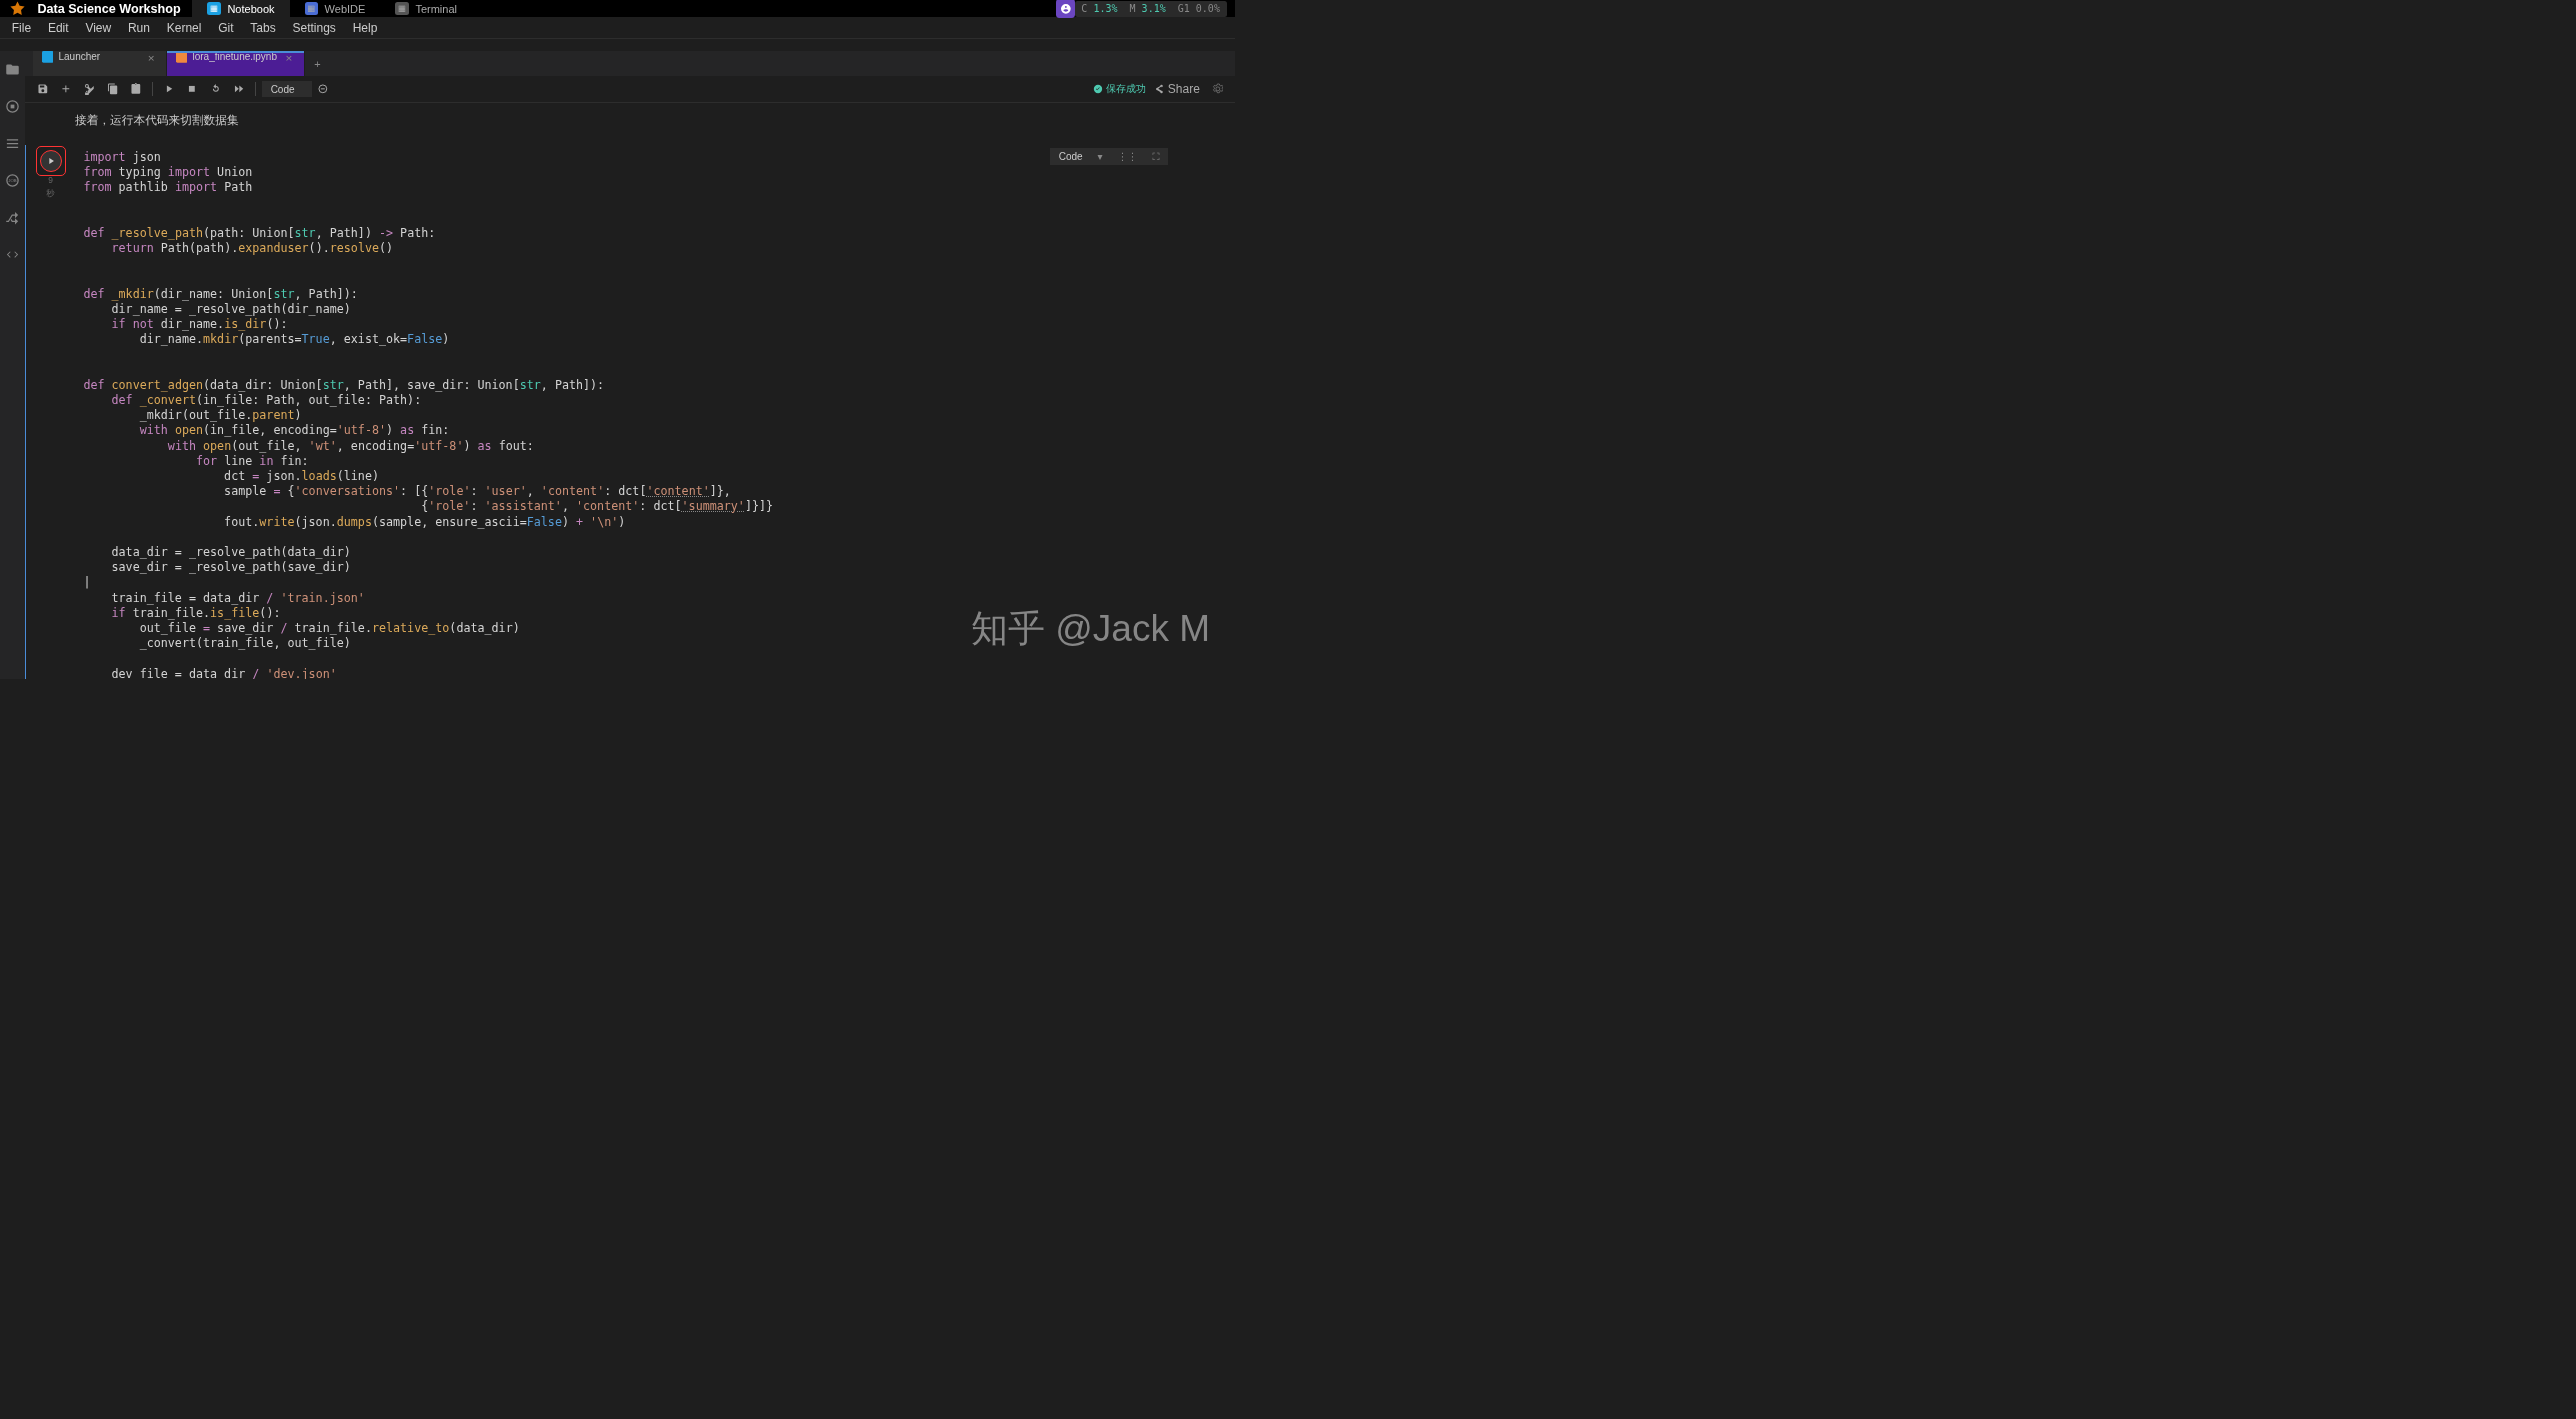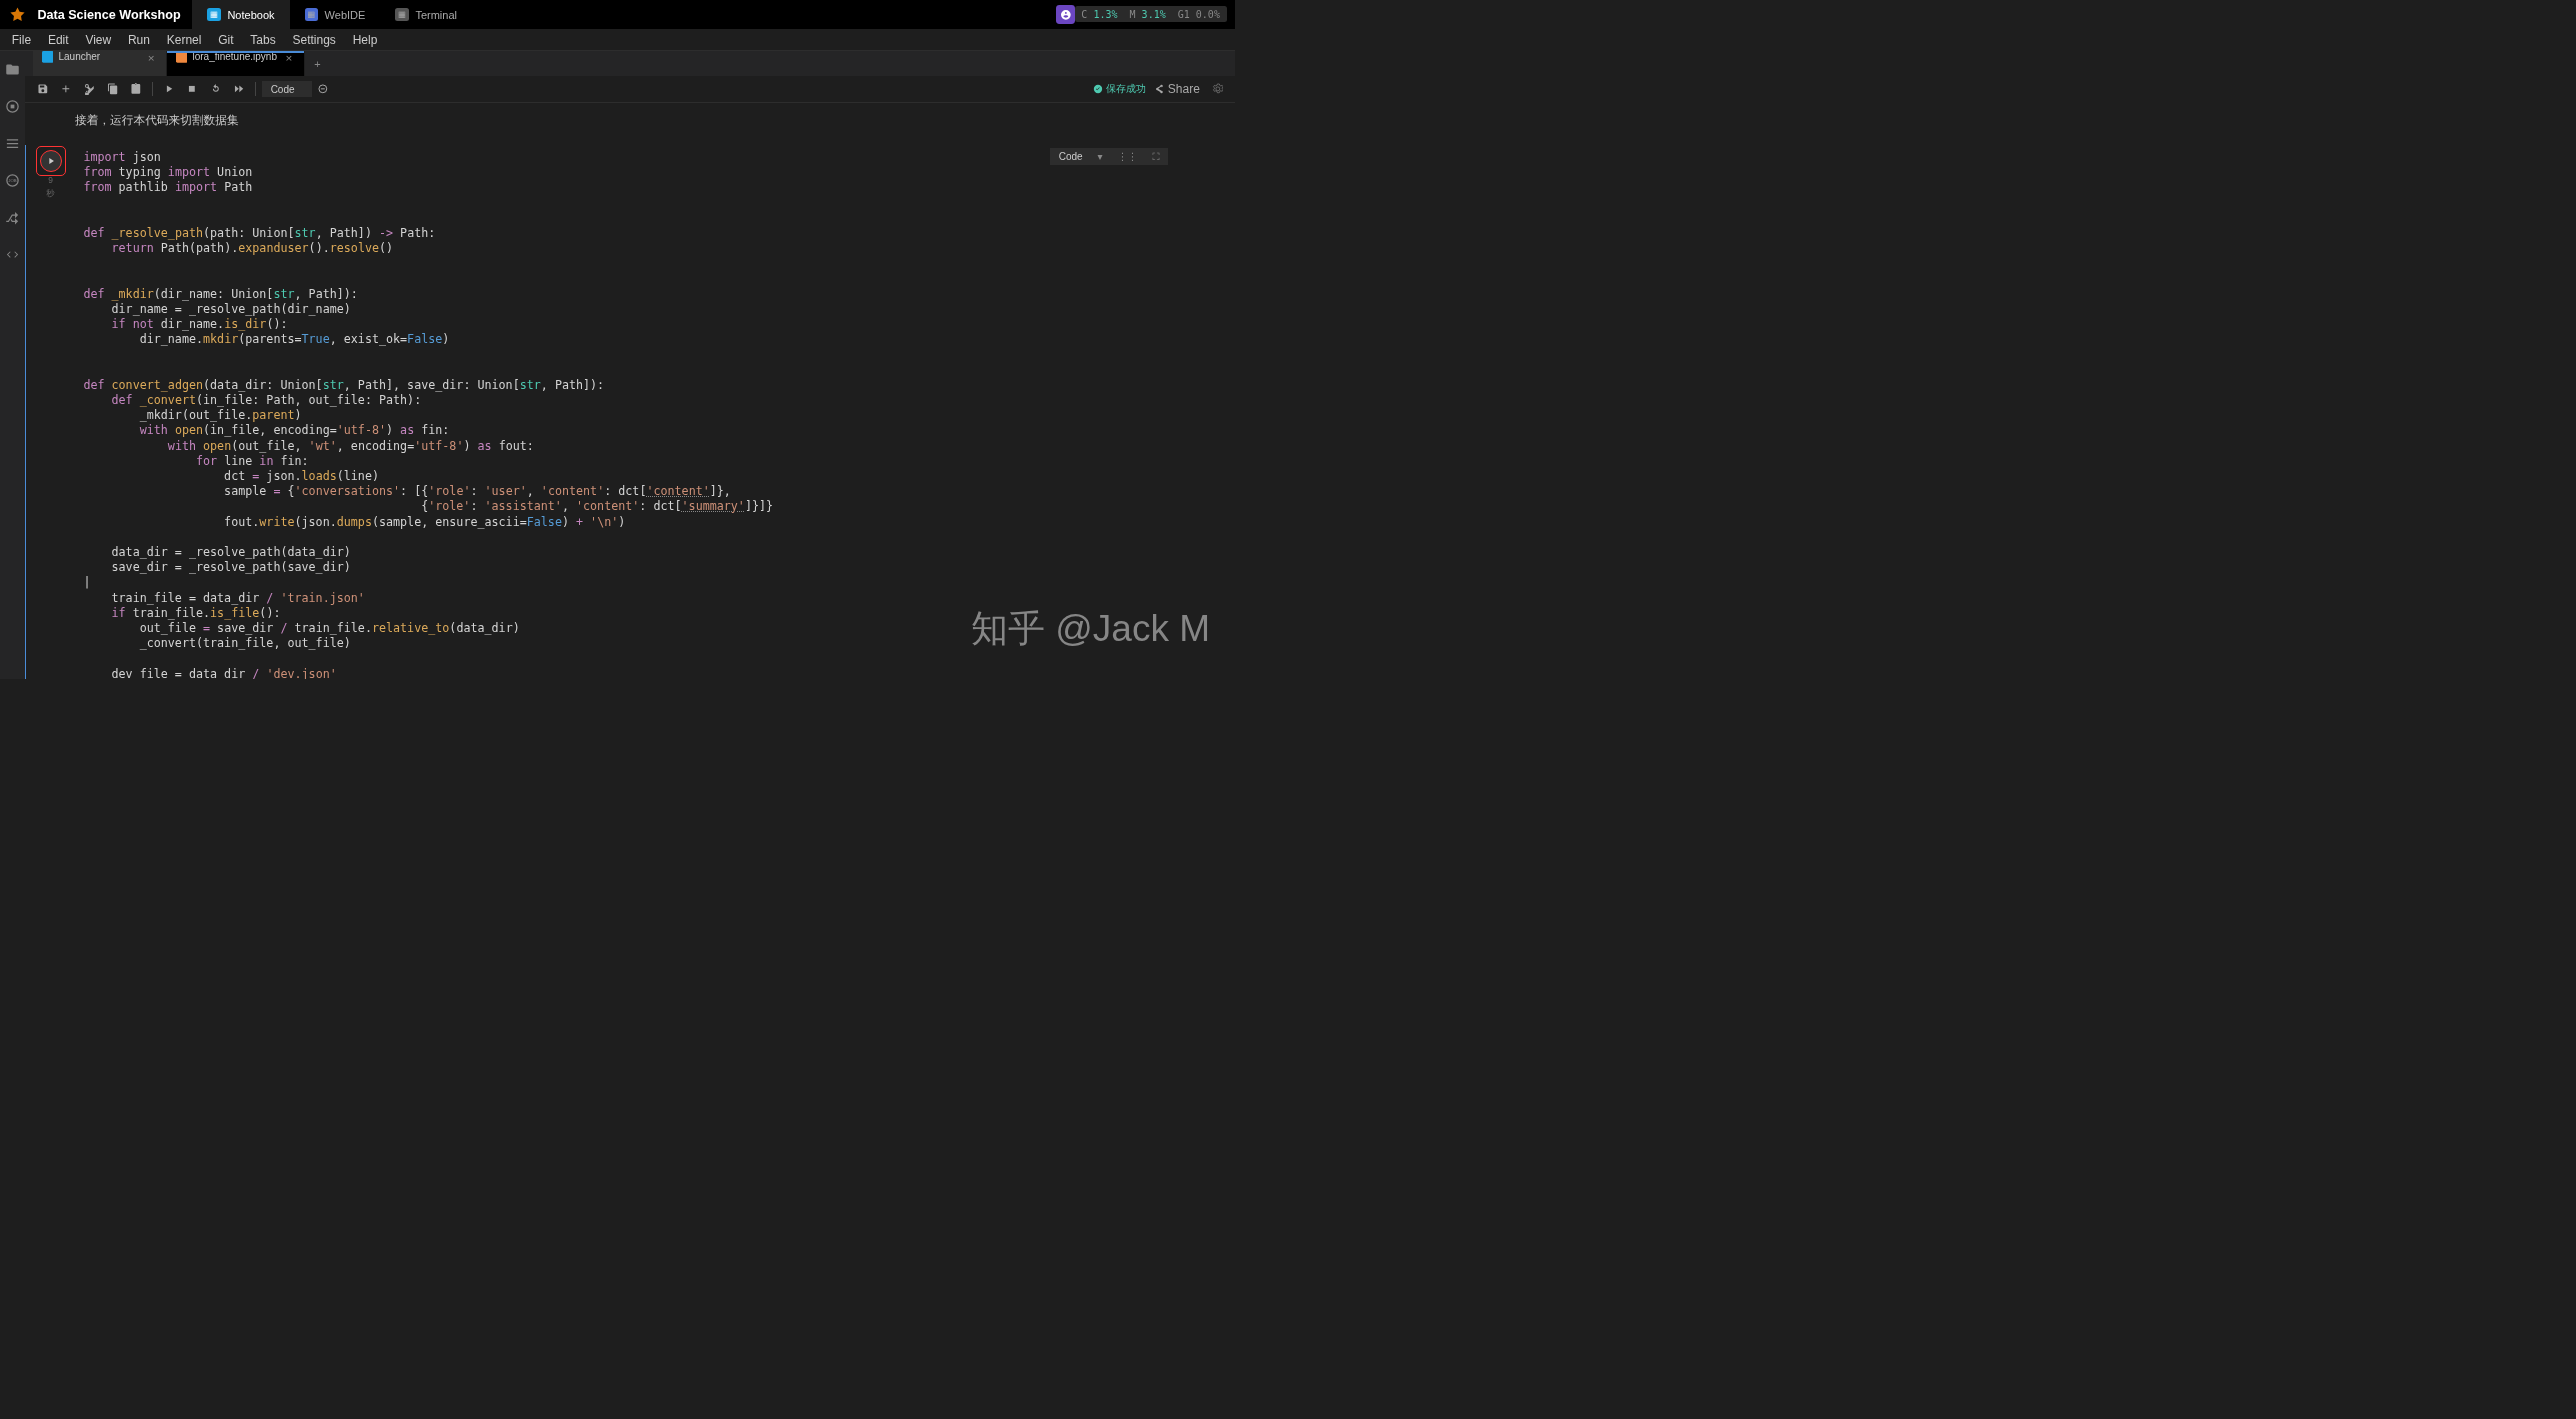--- a/index.html
+++ b/index.html
@@ -1,19 +1,19 @@
 <!DOCTYPE html>
 <html style="font-size:13.4px"><head>
 <meta charset="utf-8">
 <style>
 * { margin:0; padding:0; box-sizing:border-box; }
 body { background:#1e1e1e; color:#ccc; font-family:-apple-system,BlinkMacSystemFont,"Segoe UI",sans-serif; font-size:11px; overflow:hidden; width:1235px; height:679px; position:relative; }
 
 
-.topbar { height:29px; background:#000; display:flex; align-items:center; }
+.topbar { height:17px; background:#000; display:flex; align-items:center; }
 .logo { width:34px; height:29px; display:flex; align-items:center; justify-content:center; }
 .logo svg { width:17px; height:17px; }
 .brand { color:#fff; font-weight:600; font-size:12.6px; padding:0 11.7px 0 3.4px; }
 .top-tabs { display:flex; height:29px; }
 .top-tab { display:flex; align-items:center; padding:0 15px; gap:6.7px; color:#aaa; cursor:pointer; }
 .top-tab.active { background:#1e1e1e; color:#fff; }
 .top-tab-icon { width:13.4px; height:13.4px; border-radius:2.5px; display:flex; align-items:center; justify-content:center; font-size:8.4px; }
 .top-right { margin-left:auto; display:flex; align-items:center; padding-right:8.4px; }
 .ai-badge { width:18.4px; height:18.4px; background:#6b46c1; border-radius:3.4px; display:flex; align-items:center; justify-content:center; }
 .metrics { background:#2a2a2a; padding:2.5px 6.7px; border-radius:2.5px; font-family:monospace; font-size:10px; }
@@ -28,21 +28,21 @@
 
 .sidebar { position:absolute; left:0; top:51px; width:25px; bottom:0; background:#252526; display:flex; flex-direction:column; align-items:center; padding-top:8.4px; gap:17px; }
 .side-icon { width:20px; height:20px; display:flex; align-items:center; justify-content:center; color:#858585; cursor:pointer; }
 
 
 .main { position:absolute; left:25px; top:51px; right:0; bottom:0; display:flex; flex-direction:column; }
 
 
 .filetabs { height:25px; background:#252526; display:flex; align-items:stretch; padding-left:8.4px; }
 .filetab { display:flex; gap:5px; padding:0 8.4px; background:#2d2d2d; border-right:0.8px solid #1e1e1e; cursor:pointer; position:relative; min-width:134px; }
-.filetab.active { background:#000000; }
+.filetab.active { background:#4c1d95; }
 .filetab.active::before { content:""; position:absolute; top:0; left:0; right:0; height:1.7px; background:#4a8cd8; }
 .filetab-icon { width:11.7px; height:11.7px; }
 .filetab-label { flex:1; font-size:10px; color:#ccc; }
 .filetab-close { color:#888; font-size:11.7px; padding:0 3.4px; }
 .filetab-add { width:25px; display:flex; align-items:center; justify-content:center; color:#888; cursor:pointer; }
 
 
 .toolbar { height:27px; background:#1e1e1e; display:flex; align-items:center; padding:0 8.4px; gap:5px; border-bottom:0.8px solid #2d2d2d; }
 .tb-btn { width:18.4px; height:18.4px; display:flex; align-items:center; justify-content:center; color:#aaa; cursor:pointer; border-radius:1.7px; }
 .tb-sep { width:0.8px; height:13.4px; background:#444; margin:0 1.7px; }

